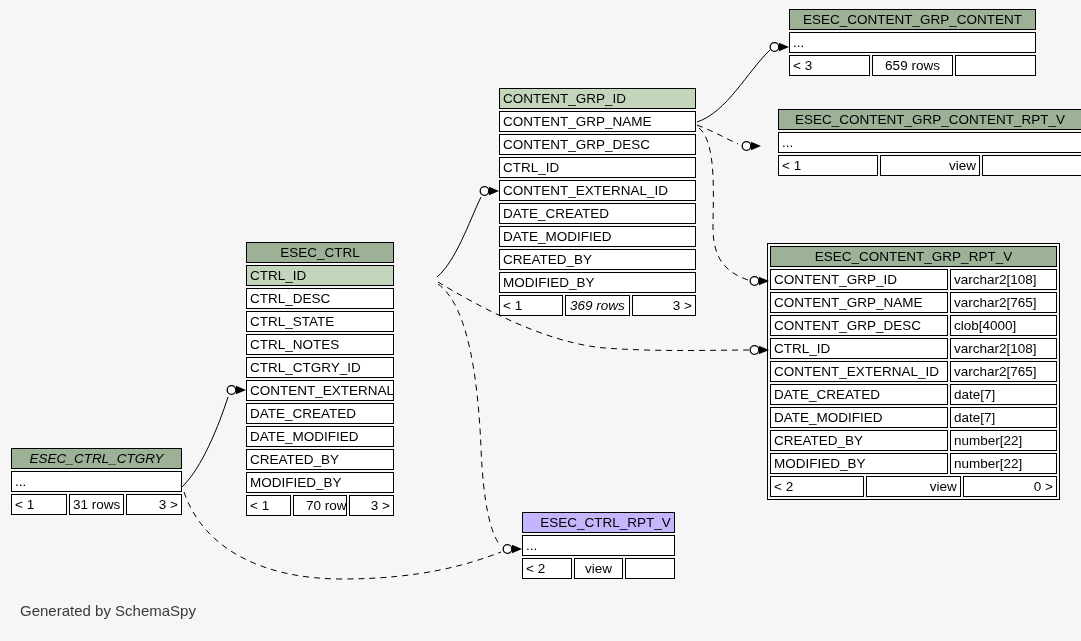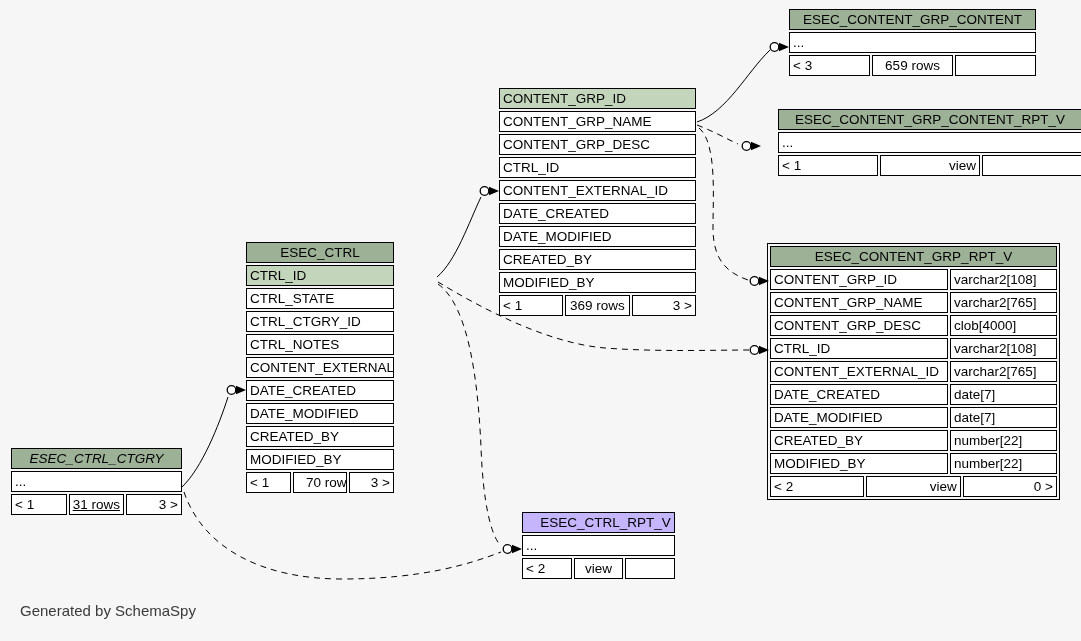--- a/index.html
+++ b/index.html
@@ -109,39 +109,42 @@
           <div class="cell name">DATE_MODIFIED</div>
         </div>
         <div class="rowline">
           <div class="cell name">CREATED_BY</div>
         </div>
         <div class="rowline">
           <div class="cell name">MODIFIED_BY</div>
         </div>
         <div class="rowline">
           <div class="cell foot-cell" style="text-align: left;">&lt; 1</div>
-          <div class="cell foot-cell" style="text-align: center;">369 rows</div>
+          <div class="cell foot-cell" style="text-align: center; font-style: italic;">369 rows</div>
           <div class="cell foot-cell" style="text-align: right;">3 &gt;</div>
         </div>
       </div>
       <div class="node" style="left: 246px; top: 242px; width: 148px;">
         <div class="rowline">
           <div class="cell hdr" style="background: rgb(157, 177, 151);">ESEC_CTRL</div>
         </div>
         <div class="rowline">
           <div class="cell name pk" style="background: rgb(195, 214, 188);">CTRL_ID</div>
         </div>
         <div class="rowline">
+          <div class="cell name">CTRL_DESC</div>
+        </div>
+        <div class="rowline">
           <div class="cell name">CTRL_STATE</div>
         </div>
         <div class="rowline">
+          <div class="cell name">CTRL_NOTES</div>
+        </div>
+        <div class="rowline">
           <div class="cell name">CTRL_CTGRY_ID</div>
-        </div>
-        <div class="rowline">
-          <div class="cell name">CTRL_NOTES</div>
         </div>
         <div class="rowline">
           <div class="cell name">CONTENT_EXTERNAL_ID</div>
         </div>
         <div class="rowline">
           <div class="cell name">DATE_CREATED</div>
         </div>
         <div class="rowline">
           <div class="cell name">DATE_MODIFIED</div>
         </div>
@@ -159,21 +162,21 @@
       </div>
       <div class="node" style="left: 11px; top: 448px; width: 171px;">
         <div class="rowline">
           <div class="cell hdr" style="background: rgb(157, 177, 151); font-style: italic;">ESEC_CTRL_CTGRY</div>
         </div>
         <div class="rowline">
           <div class="cell name">...</div>
         </div>
         <div class="rowline">
           <div class="cell foot-cell" style="text-align: left;">&lt; 1</div>
-          <div class="cell foot-cell" style="text-align: left; text-decoration: underline;">31 rows</div>
+          <div class="cell foot-cell" style="text-align: right;">31 rows</div>
           <div class="cell foot-cell" style="text-align: right;">3 &gt;</div>
         </div>
       </div>
       <div class="node" style="left: 522px; top: 512px; width: 153px;">
         <div class="rowline">
           <div class="cell hdr" style="background: #c4b5fd; padding-left: 17px;">ESEC_CTRL_RPT_V</div>
         </div>
         <div class="rowline">
           <div class="cell name">...</div>
         </div>

